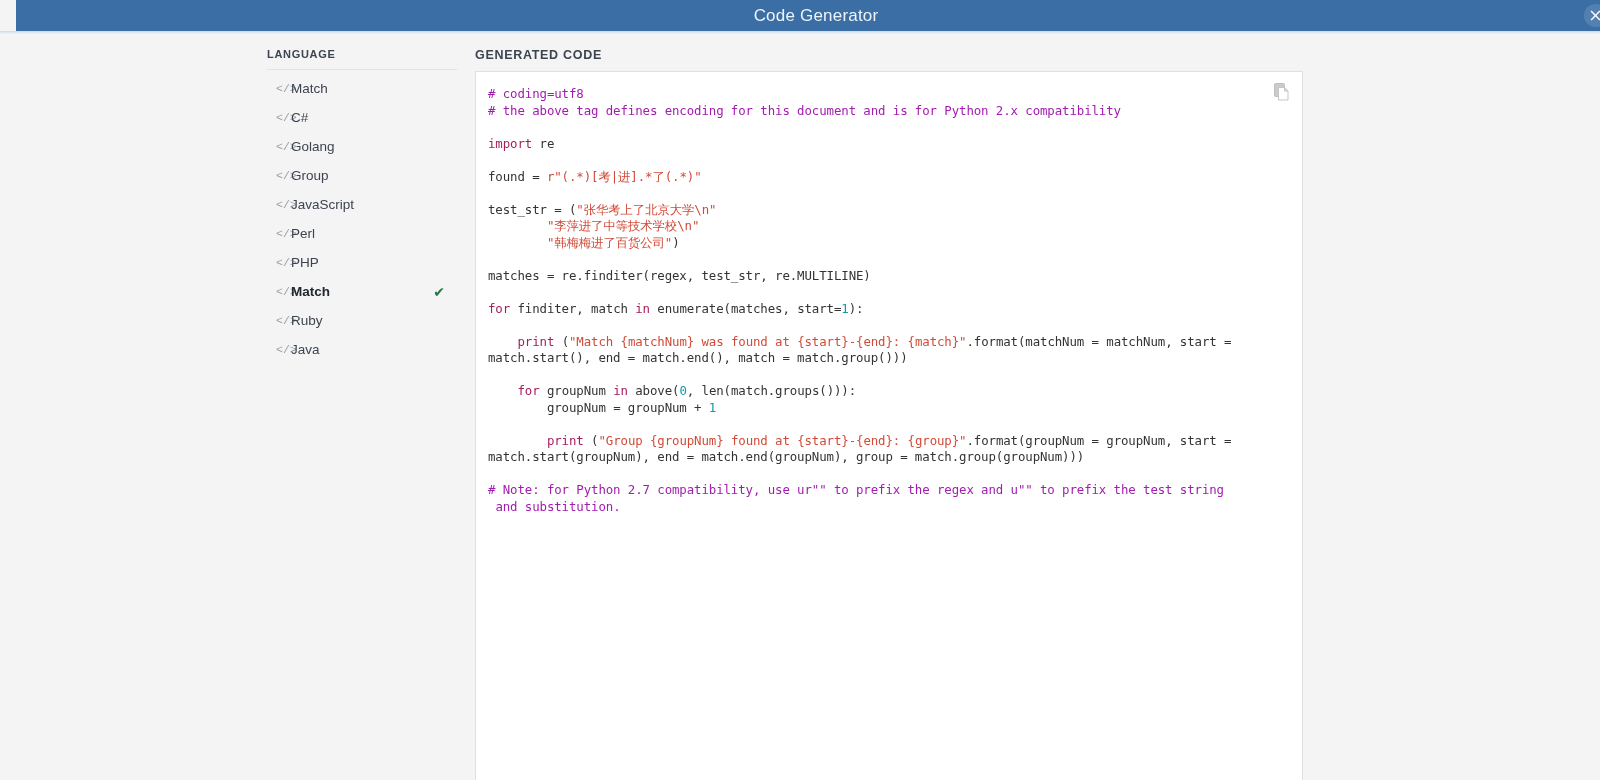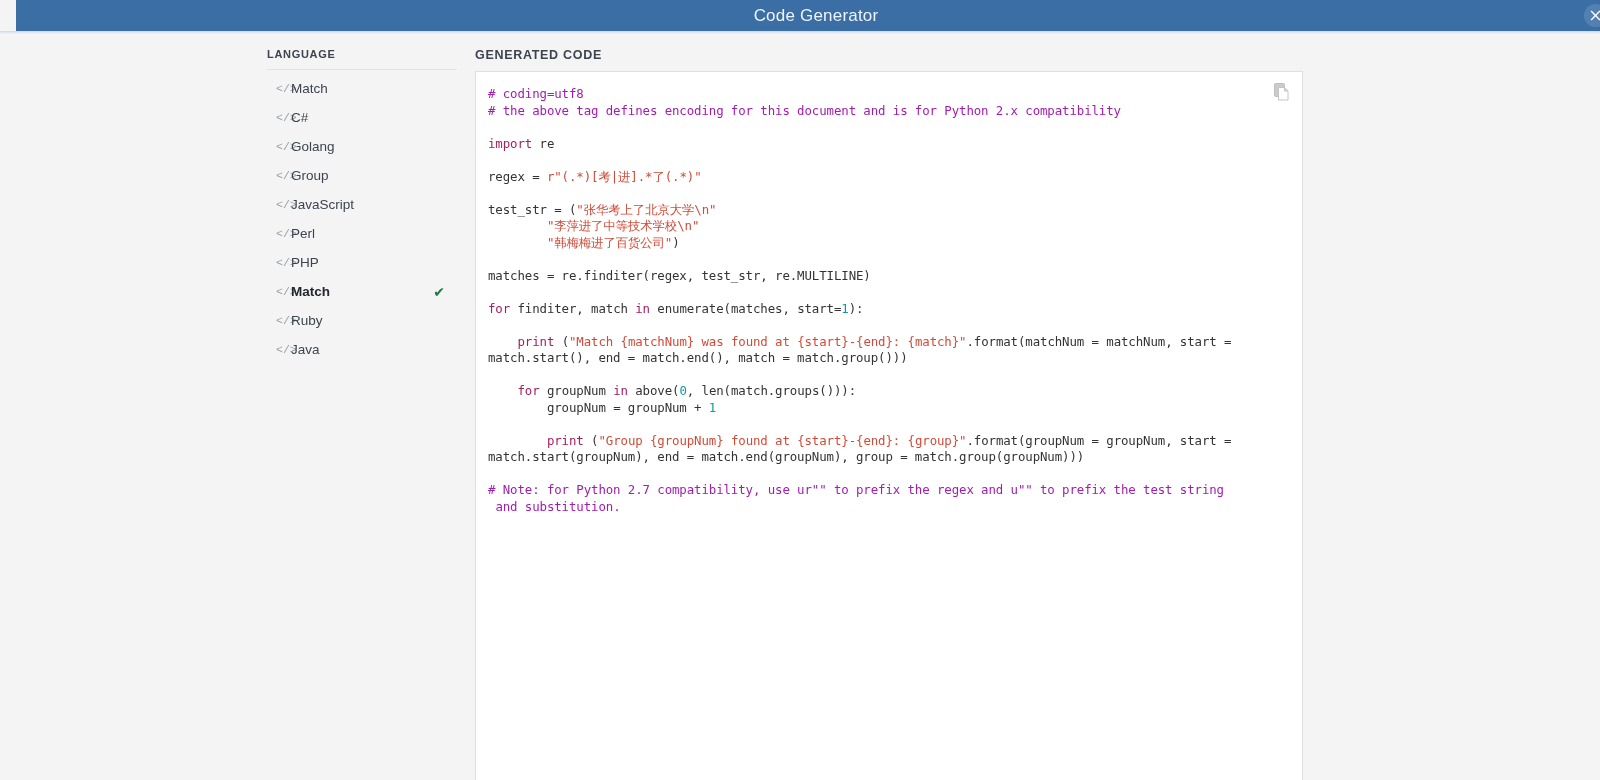--- a/index.html
+++ b/index.html
@@ -204,21 +204,21 @@
           <rect x="0.5" y="0.5" width="10" height="13" rx="1" fill="#c3c3c3" stroke="#b5b5b5"></rect>
           <path d="M4.5 4.5 h6 l3.5 3.5 v9 h-9.5 z" fill="#ffffff" stroke="#bcbcbc"></path>
           <path d="M10.5 4.5 l3.5 3.5 h-3.5 z" fill="#d8d8d8" stroke="#bcbcbc"></path>
         </svg>
       </div>
       <pre class="code"><span class="t-comment"># coding=utf8
 # the above tag defines encoding for this document and is for Python 2.x compatibility
 </span><span class="t-plain">
 </span><span class="t-kw">import</span><span class="t-plain"> re
 
-regex = </span><span class="t-str">r"(.*)[考|进].*了(.*)"</span><span class="t-plain">
+found = </span><span class="t-str">r"(.*)[考|进].*了(.*)"</span><span class="t-plain">
 
 test_str = (</span><span class="t-str">"张华考上了北京大学\n"
         "李萍进了中等技术学校\n"
         "韩梅梅进了百货公司"</span><span class="t-plain">)
 
 matches = re.finditer(regex, test_str, re.MULTILINE)
 
 </span><span class="t-kw">for</span><span class="t-plain"> finditer, match </span><span class="t-kw">in</span><span class="t-plain"> enumerate(matches, start=</span><span class="t-num">1</span><span class="t-plain">):
 
     </span><span class="t-kw">print</span><span class="t-plain"> (</span><span class="t-str">"Match {matchNum} was found at {start}-{end}: {match}"</span><span class="t-plain">.format(matchNum = matchNum, start = match.start(), end = match.end(), match = match.group()))

